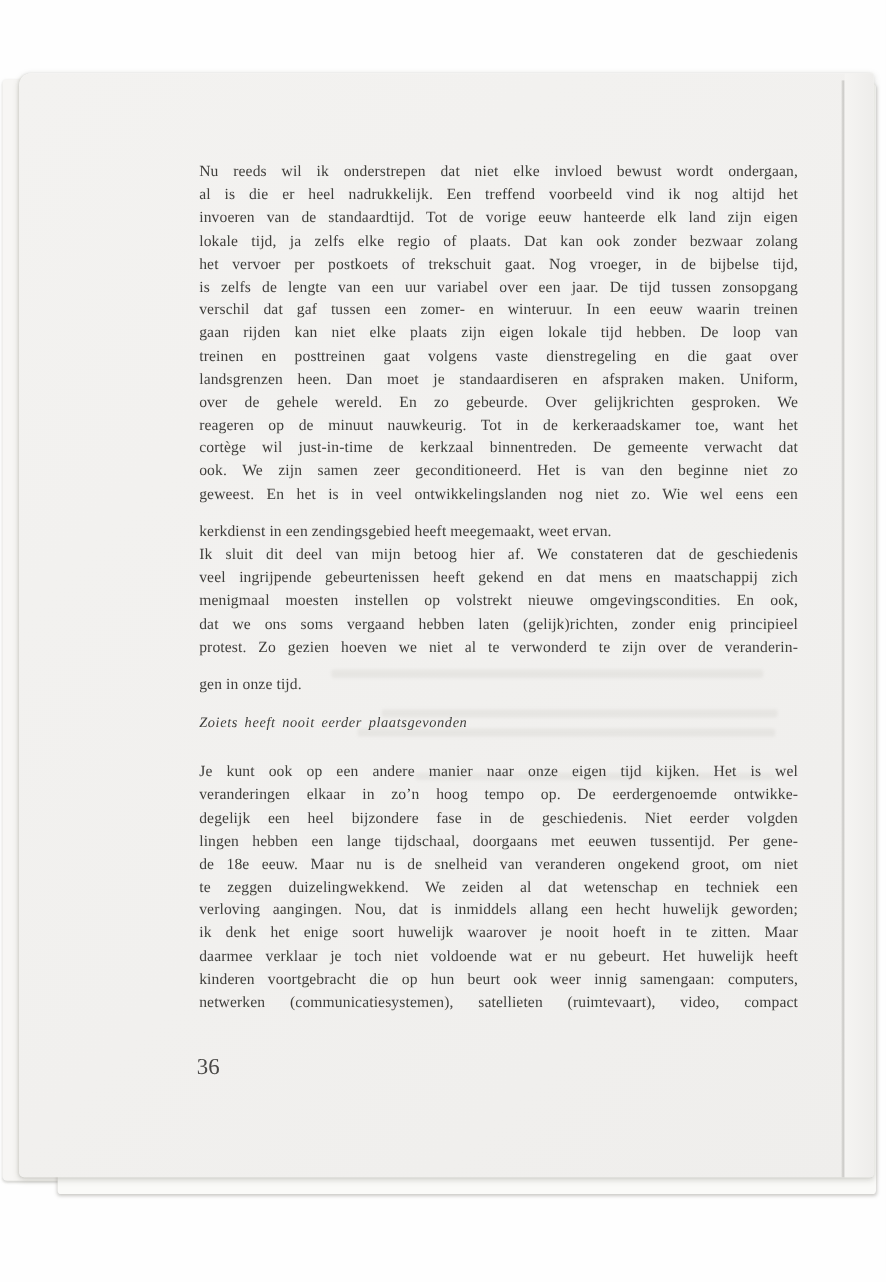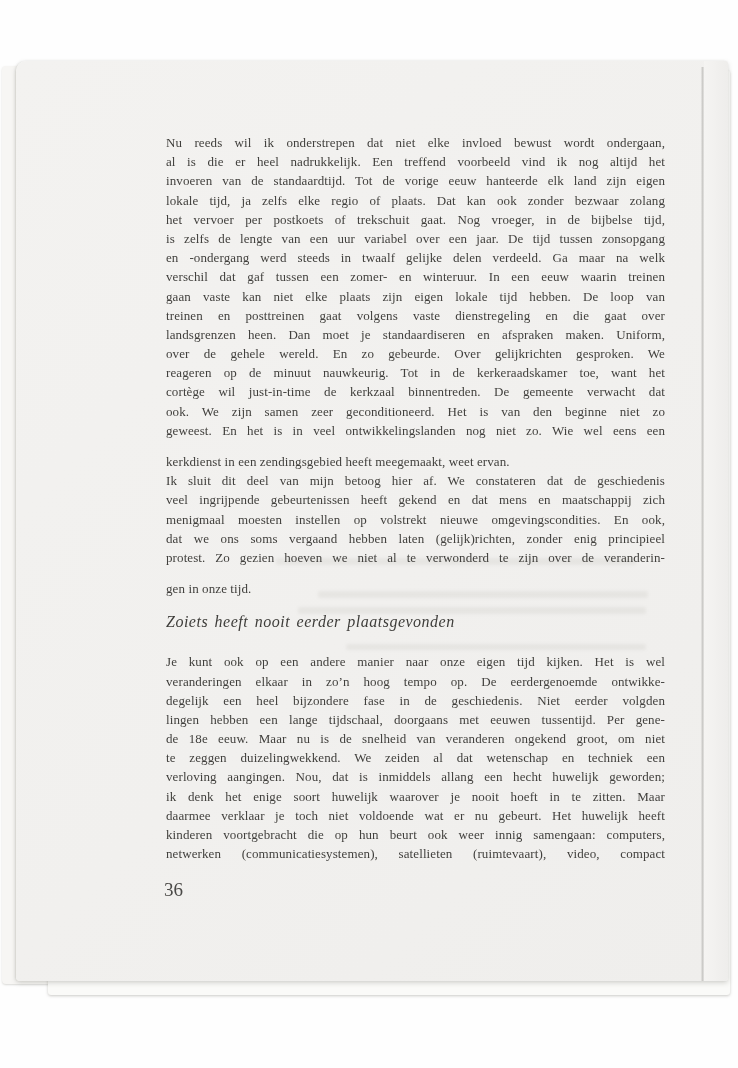--- a/index.html
+++ b/index.html
@@ -68,21 +68,21 @@
     text-align-last: justify;
     overflow: visible;
   }
   .para { margin: 0; }
   .para:not(.continues) .line:last-child { text-align-last: left; margin-top: 12px; }
 
   .heading {
     margin: 14px 0 21px 0;
     font-style: italic;
     font-weight: normal;
-    font-size: 16px;
+    font-size: 12px;
     line-height: 19px;
     letter-spacing: 0.5px;
     word-spacing: 2px;
     color: #3e3d3a;
   }
 
   .page-number {
     position: absolute;
     left: 148px; top: 818px;
     font-size: 19px;
@@ -121,23 +121,22 @@
     <div class="ghost g4"></div>
 
     <div class="text-block">
       <div class="para">
           <div class="line">Nu reeds wil ik onderstrepen dat niet elke invloed bewust wordt ondergaan,</div>
           <div class="line">al is die er heel nadrukkelijk. Een treffend voorbeeld vind ik nog altijd het</div>
           <div class="line">invoeren van de standaardtijd. Tot de vorige eeuw hanteerde elk land zijn eigen</div>
           <div class="line">lokale tijd, ja zelfs elke regio of plaats. Dat kan ook zonder bezwaar zolang</div>
           <div class="line">het vervoer per postkoets of trekschuit gaat. Nog vroeger, in de bijbelse tijd,</div>
           <div class="line">is zelfs de lengte van een uur variabel over een jaar. De tijd tussen zonsopgang</div>
-          <div class="line">en -ondergang werd steeds in twaalf gelijke delen verdeeld. Ga maar na welk</div>
           <div class="line">verschil dat gaf tussen een zomer- en winteruur. In een eeuw waarin treinen</div>
-          <div class="line">gaan vaste kan niet elke plaats zijn eigen lokale tijd hebben. De loop van</div>
+          <div class="line">gaan rijden kan niet elke plaats zijn eigen lokale tijd hebben. De loop van</div>
           <div class="line">treinen en posttreinen gaat volgens vaste dienstregeling en die gaat over</div>
           <div class="line">landsgrenzen heen. Dan moet je standaardiseren en afspraken maken. Uniform,</div>
           <div class="line">over de gehele wereld. En zo gebeurde. Over gelijkrichten gesproken. We</div>
           <div class="line">reageren op de minuut nauwkeurig. Tot in de kerkeraadskamer toe, want het</div>
           <div class="line">cortège wil just-in-time de kerkzaal binnentreden. De gemeente verwacht dat</div>
           <div class="line">ook. We zijn samen zeer geconditioneerd. Het is van den beginne niet zo</div>
           <div class="line">geweest. En het is in veel ontwikkelingslanden nog niet zo. Wie wel eens een</div>
           <div class="line">kerkdienst in een zendingsgebied heeft meegemaakt, weet ervan.</div>
         </div>
       <div class="para">

